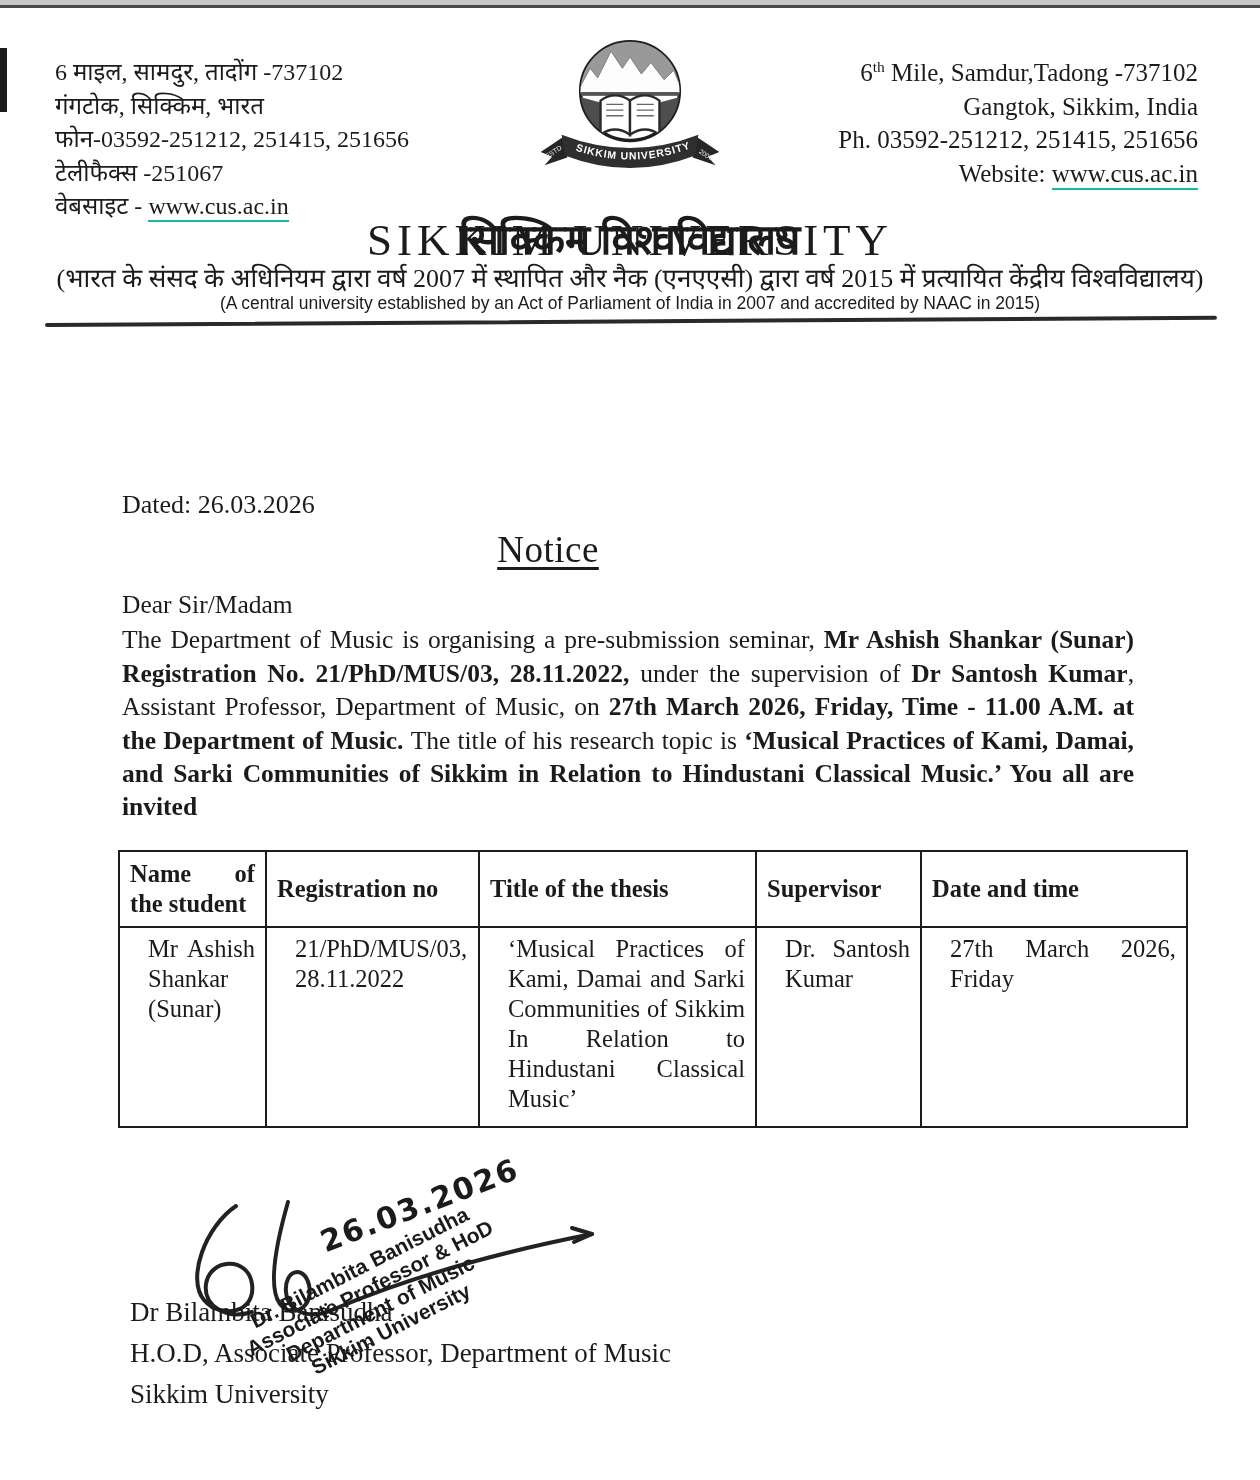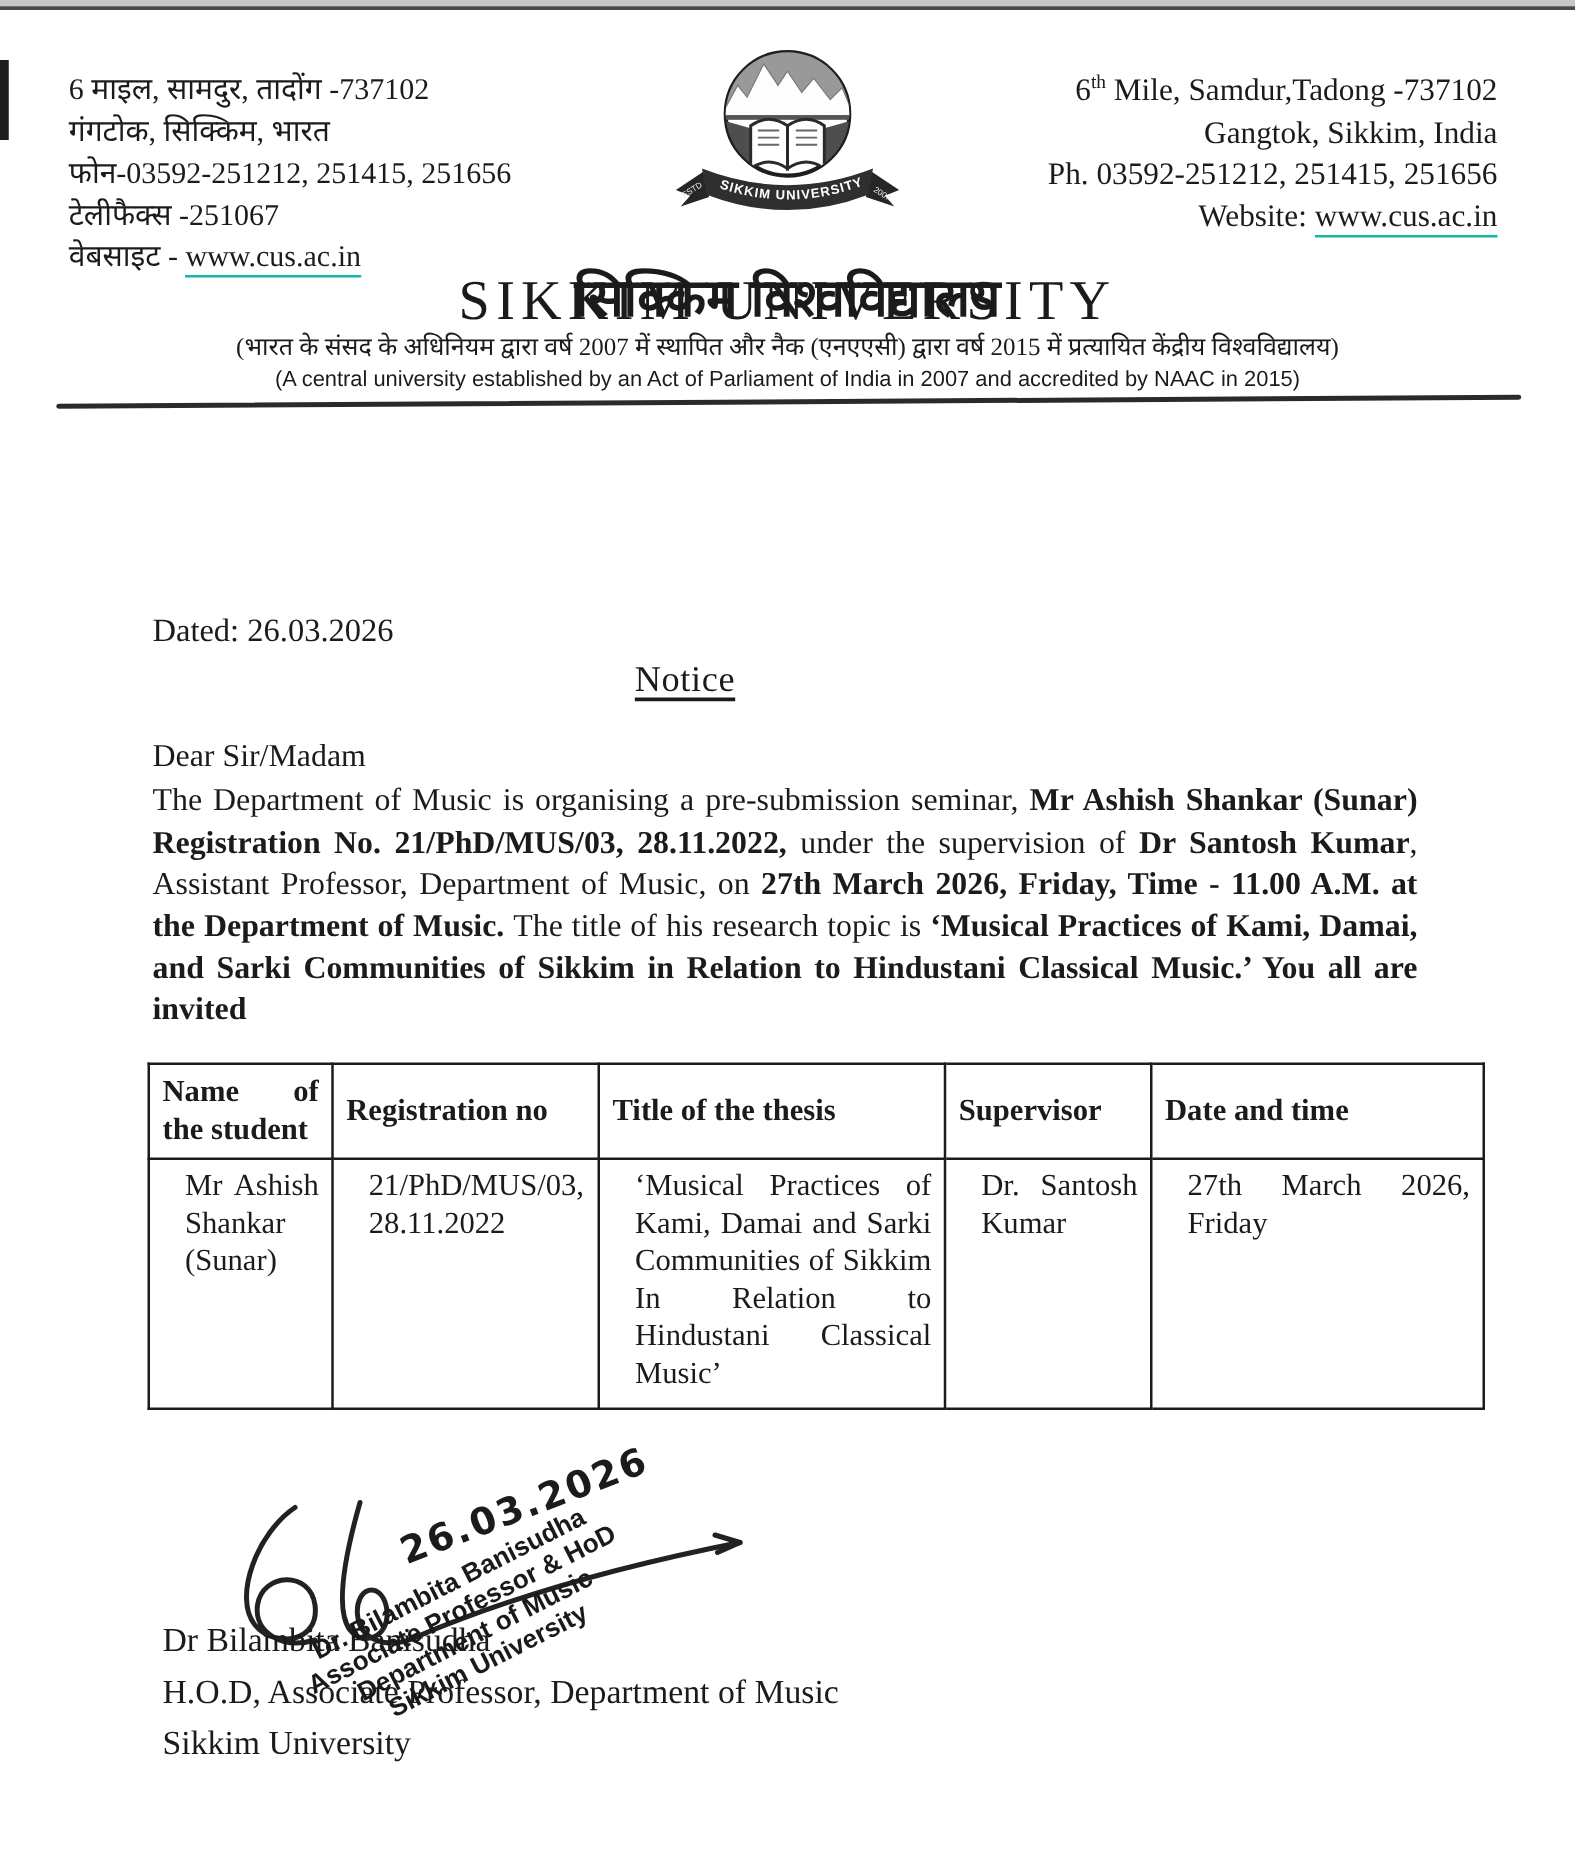--- a/index.html
+++ b/index.html
@@ -15,27 +15,27 @@
   
   .hdr-left{left:55px;top:56px;font-size:24px;line-height:33.5px;white-space:nowrap;}
   .hdr-right{right:62px;top:56px;text-align:right;font-size:25px;line-height:33.5px;white-space:nowrap;}
   .url{border-bottom:2px solid #14b8a6;padding-bottom:1px;}
   .sup{font-size:62%;vertical-align:super;line-height:0;}
 
   .emblem{left:535px;top:36px;width:190px;height:152px;}
 
   .uni-hi{left:0;top:174px;width:1260px;text-align:center;font-size:42px;font-weight:bold;line-height:44px;margin-top:44px;}
   .uni-en{left:0;top:216px;width:1260px;text-align:center;font-size:45px;letter-spacing:5px;line-height:48px;}
-  .tag-hi{left:0;top:266px;width:1260px;text-align:center;font-size:20px;line-height:25px;}
+  .tag-hi{left:0;top:266px;width:1260px;text-align:center;font-size:26px;line-height:25px;}
   .tag-en{left:0;top:292px;width:1260px;text-align:center;font-family:"Liberation Sans",sans-serif;font-size:17.5px;line-height:23px;}
   .rule{left:45px;top:323px;width:1172px;height:3.5px;background:#2a2a2a;transform:rotate(-0.35deg);transform-origin:left center;border-radius:2px;}
 
   
   .dated{left:122px;top:490px;font-size:26px;}
-  .notice-title{left:0;top:528px;width:1096px;text-align:center;font-size:29px;
+  .notice-title{left:0;top:528px;width:1096px;text-align:center;font-size:37px;
       text-decoration:underline;text-decoration-thickness:2.5px;text-underline-offset:5px;letter-spacing:0.5px;}
   .bodyblock{left:122px;top:588px;width:1012px;font-size:25.5px;line-height:33.4px;}
   .bodyblock p{margin:2px 0 0 0;text-align:justify;}
   .b{font-weight:bold;}
 
   
   table.seminar{position:absolute;left:118px;top:850px;width:1068px;border-collapse:collapse;
       table-layout:fixed;font-size:24.5px;line-height:30px;}
   table.seminar th,table.seminar td{border:2.5px solid #1c1c1c;padding:6px 10px;text-align:justify;}
   table.seminar th{font-weight:bold;vertical-align:middle;height:62px;}

